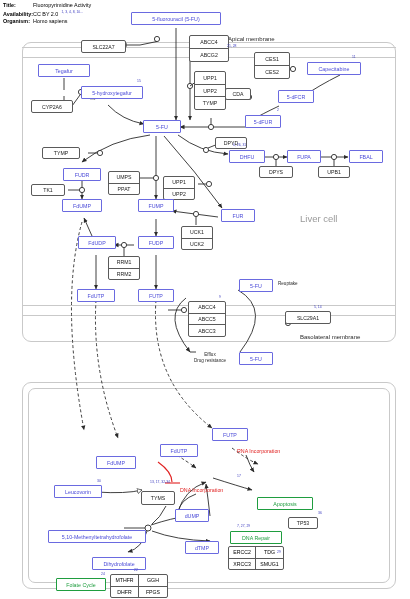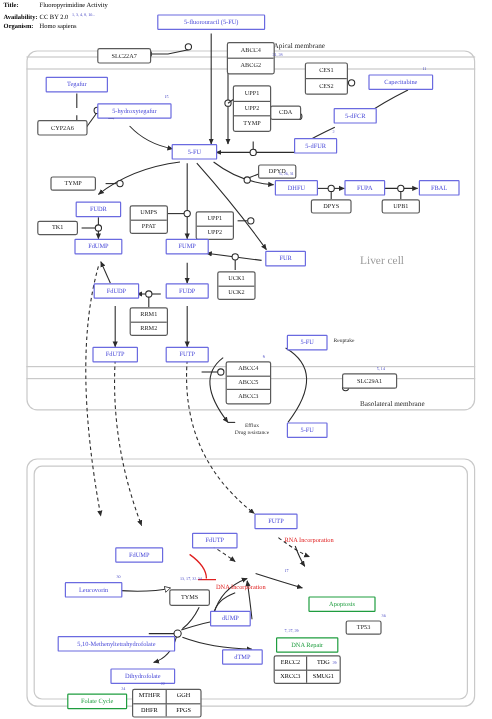--- a/index.html
+++ b/index.html
@@ -1,18 +1,18 @@
 <!DOCTYPE html>
 <html><head>
 <meta charset="utf-8">
 <style>
   html,body{margin:0;padding:0;background:#ffffff;}
   body{width:410px;height:599px;position:relative;overflow:hidden;
        font-family:"Liberation Sans",sans-serif;color:#000;}
-  #stage{position:relative;width:410px;height:496px;font-family:Liberation Serif, serif;}
+  #stage{position:relative;width:410px;height:496px;}
   svg#wires{position:absolute;left:0;top:0;width:410px;height:599px;pointer-events:none;}
 
   
   .hdr{position:absolute;left:3px;top:2px;font-size:5.4px;line-height:7.2px;}
   .hdr .lbl{display:inline-block;width:30px;font-weight:bold;}
   .hdr .sup{font-size:3.4px;vertical-align:super;color:#3b3bbf;}
 
   
   .node{position:absolute;box-sizing:border-box;display:flex;align-items:center;
         justify-content:center;text-align:center;background:#fff;}

